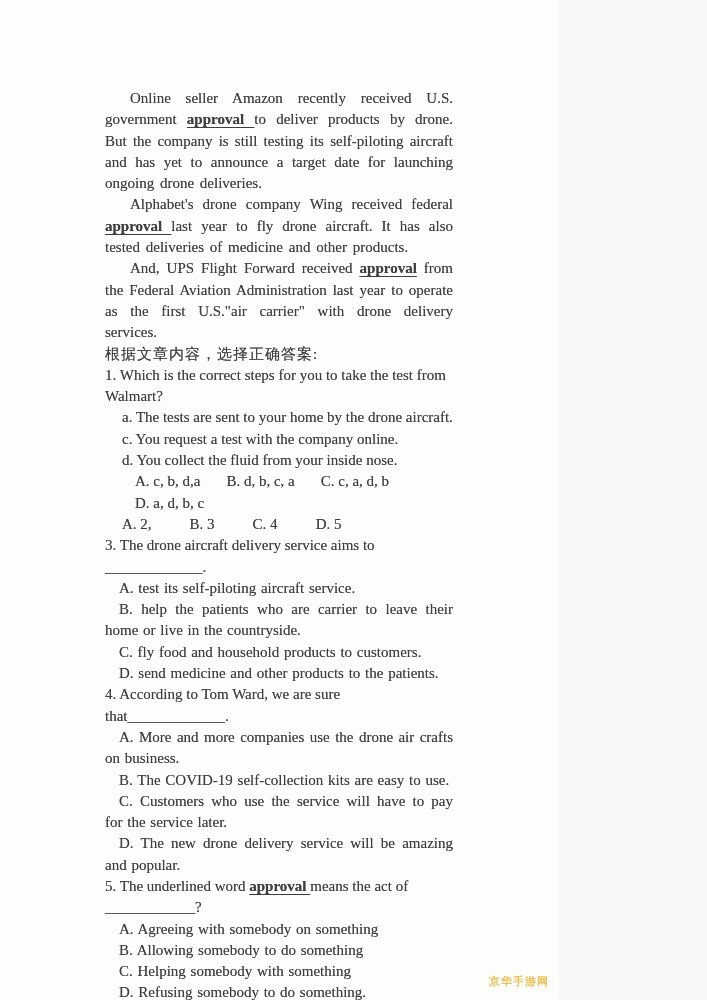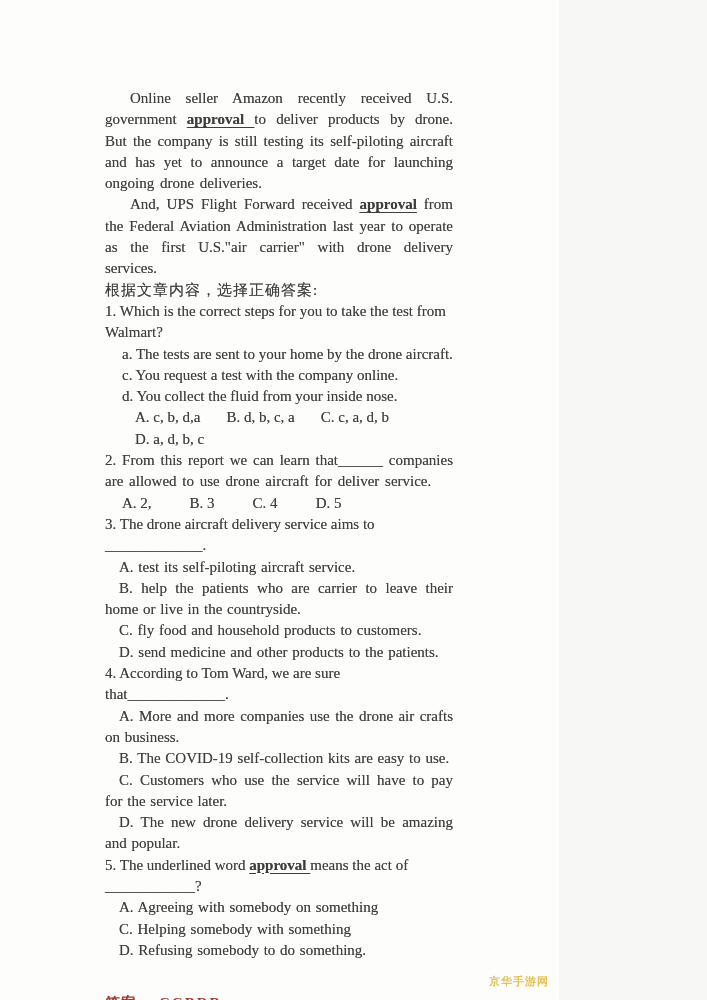--- a/index.html
+++ b/index.html
@@ -66,37 +66,37 @@
     letter-spacing: 1px;
   }
 </style>
 </head>
 <body>
 
 <div class="page">
 
   <p class="para"><span>Online seller Amazon recently received U.S. government </span><span class="kw">approval </span><span>to deliver products by drone. But the company is still testing its self-piloting aircraft and has yet to announce a target date for launching ongoing drone deliveries.</span></p>
 
+  <p class="para"><span>Alphabet's drone company Wing received federal </span><span class="kw">approval </span><span>last year to fly drone aircraft. It has also tested deliveries of medicine and other products.</span></p>
 
   <p class="para"><span>And, UPS Flight Forward received </span><span class="kw">approval</span><span> from the Federal Aviation Administration last year to operate as the first U.S."air carrier" with drone delivery services.</span></p>
 
   <div class="cn-line">根据文章内容，选择正确答案:</div>
 
   <div>
     <div class="stem">1.  Which is the correct steps for you to take the test from Walmart?</div>
     <div class="step">a. The tests are sent to your home by the drone aircraft.</div>
     <div class="step">c. You request a test with the company online.</div>
     <div class="step">d. You collect the fluid from your inside nose.</div>
     <div class="choices">
       <span>A. c, b, d,a</span><span>B. d, b, c, a</span><span>C. c, a, d, b</span><span>D. a, d, b, c</span>
     </div>
   </div>
 
   <div>
-    <div class="stem stem-justify">2. From this report we can learn that______ companies are allowed to use drone aircraft for deliver service.</div>
     <div class="choices-wide">
       <span>A. 2,</span><span>B. 3</span><span>C. 4</span><span>D. 5</span>
     </div>
   </div>
 
   <div>
     <div class="stem">3. The drone aircraft delivery service aims to _____________.</div>
     <div class="opt">A. test its self-piloting aircraft service.</div>
     <div class="opt">B. help the patients who are carrier to leave their home or live in the countryside.</div>
     <div class="opt">C. fly food and household products to customers.</div>
@@ -107,20 +107,21 @@
     <div class="stem">4. According to Tom Ward, we are sure that_____________.</div>
     <div class="opt">A. More and more companies use the drone air crafts on business.</div>
     <div class="opt">B. The COVID-19 self-collection kits are easy to use.</div>
     <div class="opt">C. Customers who use the service will have to pay for the service later.</div>
     <div class="opt">D. The new drone delivery service will be amazing and popular.</div>
   </div>
 
   <div>
     <div class="stem"><span>5. The underlined word </span><span class="kw">approval </span><span>means the act of ____________?</span></div>
     <div class="opt">A. Agreeing with somebody on something</div>
+    <div class="opt">B. Allowing somebody to do something</div>
     <div class="opt">C. Helping somebody with something</div>
     <div class="opt">D. Refusing somebody to do something.</div>
   </div>
 
   <div class="answer-line">
     <span>答案：</span><span class="ans-val">CCBDB</span>
   </div>
 
   <div class="watermark">京华手游网</div>
 

